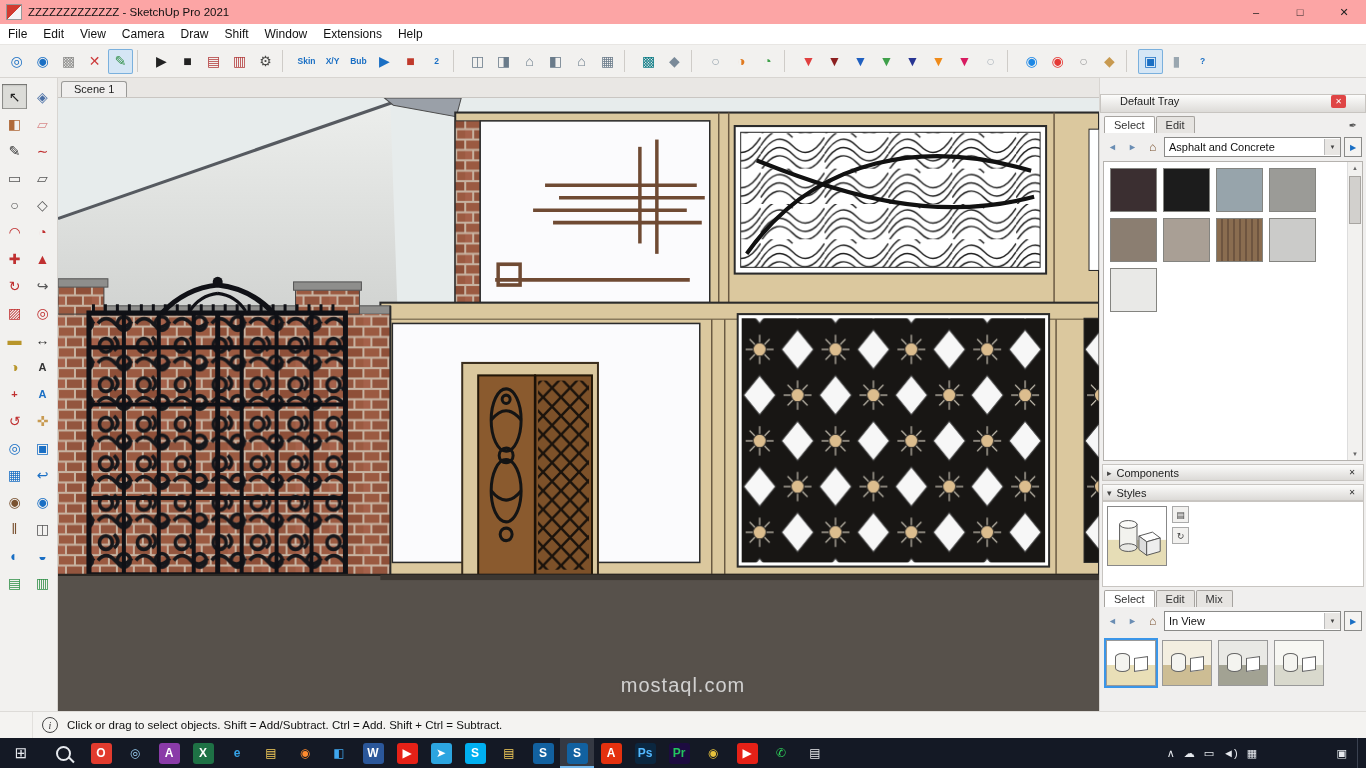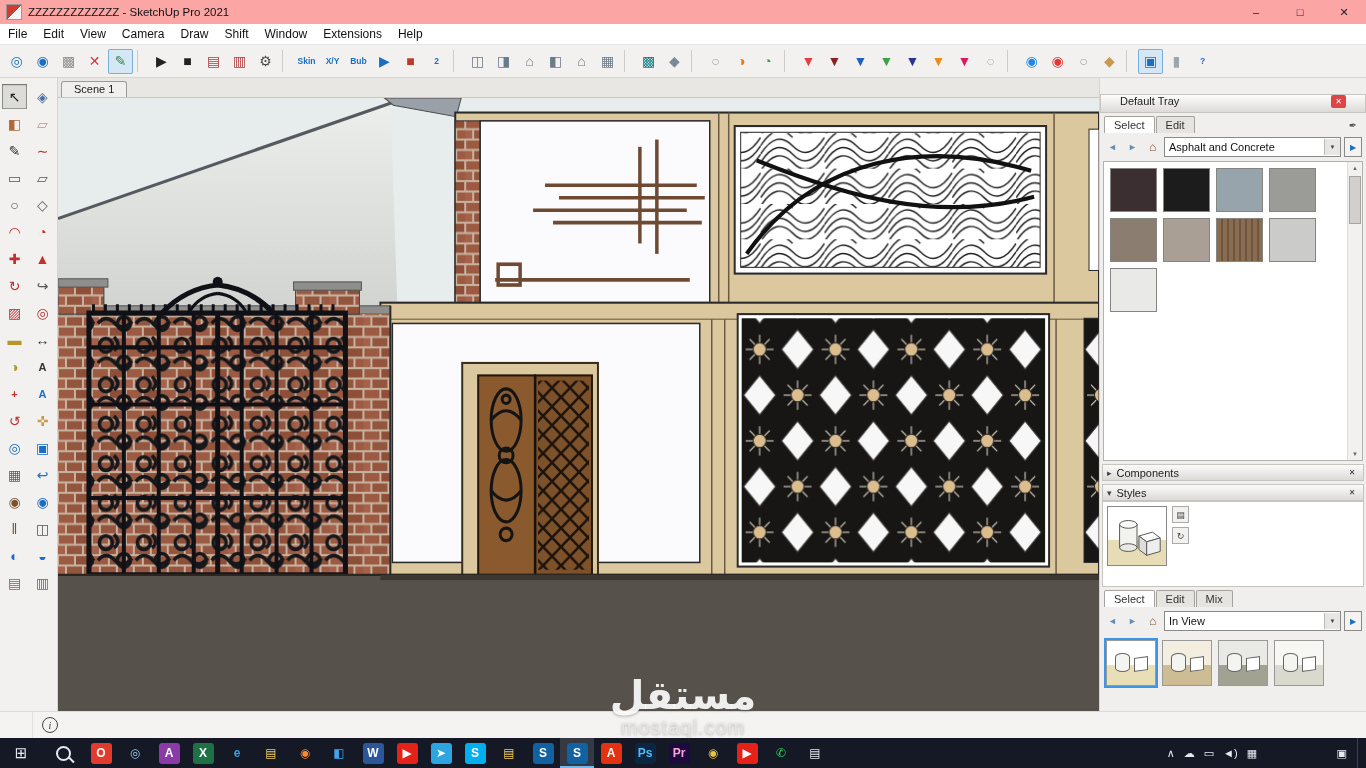--- a/index.html
+++ b/index.html
@@ -467,20 +467,21 @@
           <span class="sthumb" style="background: linear-gradient(rgb(233, 233, 229) 55%, rgb(162, 162, 147) 55%);"></span>
           <span class="sthumb" style="background: linear-gradient(rgb(247, 247, 243) 55%, rgb(217, 217, 205) 55%);"></span>
       </div>
     </div>
   </div>
 
 
   <div class="statusbar">
     <span class="sb-cell"></span>
     <span class="info-i">i</span>
+    <span>Click or drag to select objects. Shift = Add/Subtract. Ctrl = Add. Shift + Ctrl = Subtract.</span>
   </div>
 
   <div class="taskbar">
     <span class="tb-btn">⊞</span>
     <span class="tb-btn">
         <span class="mag"></span>
       </span>
     <span style="display:flex;">
 
         <span class="tb-app">
@@ -545,21 +546,21 @@
 
         <span class="tb-app">
           <span class="tb-chip" style="color: rgb(255, 255, 255); background: rgb(228, 49, 15);">A</span>
         </span>
 
         <span class="tb-app">
           <span class="tb-chip" style="color: rgb(83, 185, 255); background: rgb(11, 39, 64);">Ps</span>
         </span>
 
         <span class="tb-app">
-          <span class="tb-chip" style="color: #f9a8d4; background: rgb(29, 11, 64);">Pr</span>
+          <span class="tb-chip" style="color: #22c55e; background: rgb(29, 11, 64);">Pr</span>
         </span>
 
         <span class="tb-app">
           <span class="tb-chip" style="color: rgb(232, 195, 60);">◉</span>
         </span>
 
         <span class="tb-app">
           <span class="tb-chip" style="color: rgb(255, 255, 255); background: rgb(230, 33, 23);">▶</span>
         </span>
 
@@ -581,17 +582,16 @@
           <span class="sys-icon">▦</span>
       </span>
       <span class="sys-text">FRA</span>
       <span class="sys-text">18:31</span>
       <span class="sys-icon">▣</span>
       <span class="show-desktop"></span>
     </span>
   </div>
 
   <div class="watermark">
-    <div class="wm-ar">مستقل</div>
     <div class="wm-dom">mostaql.com</div>
   </div>
 
 </div>
 
 </body></html>

